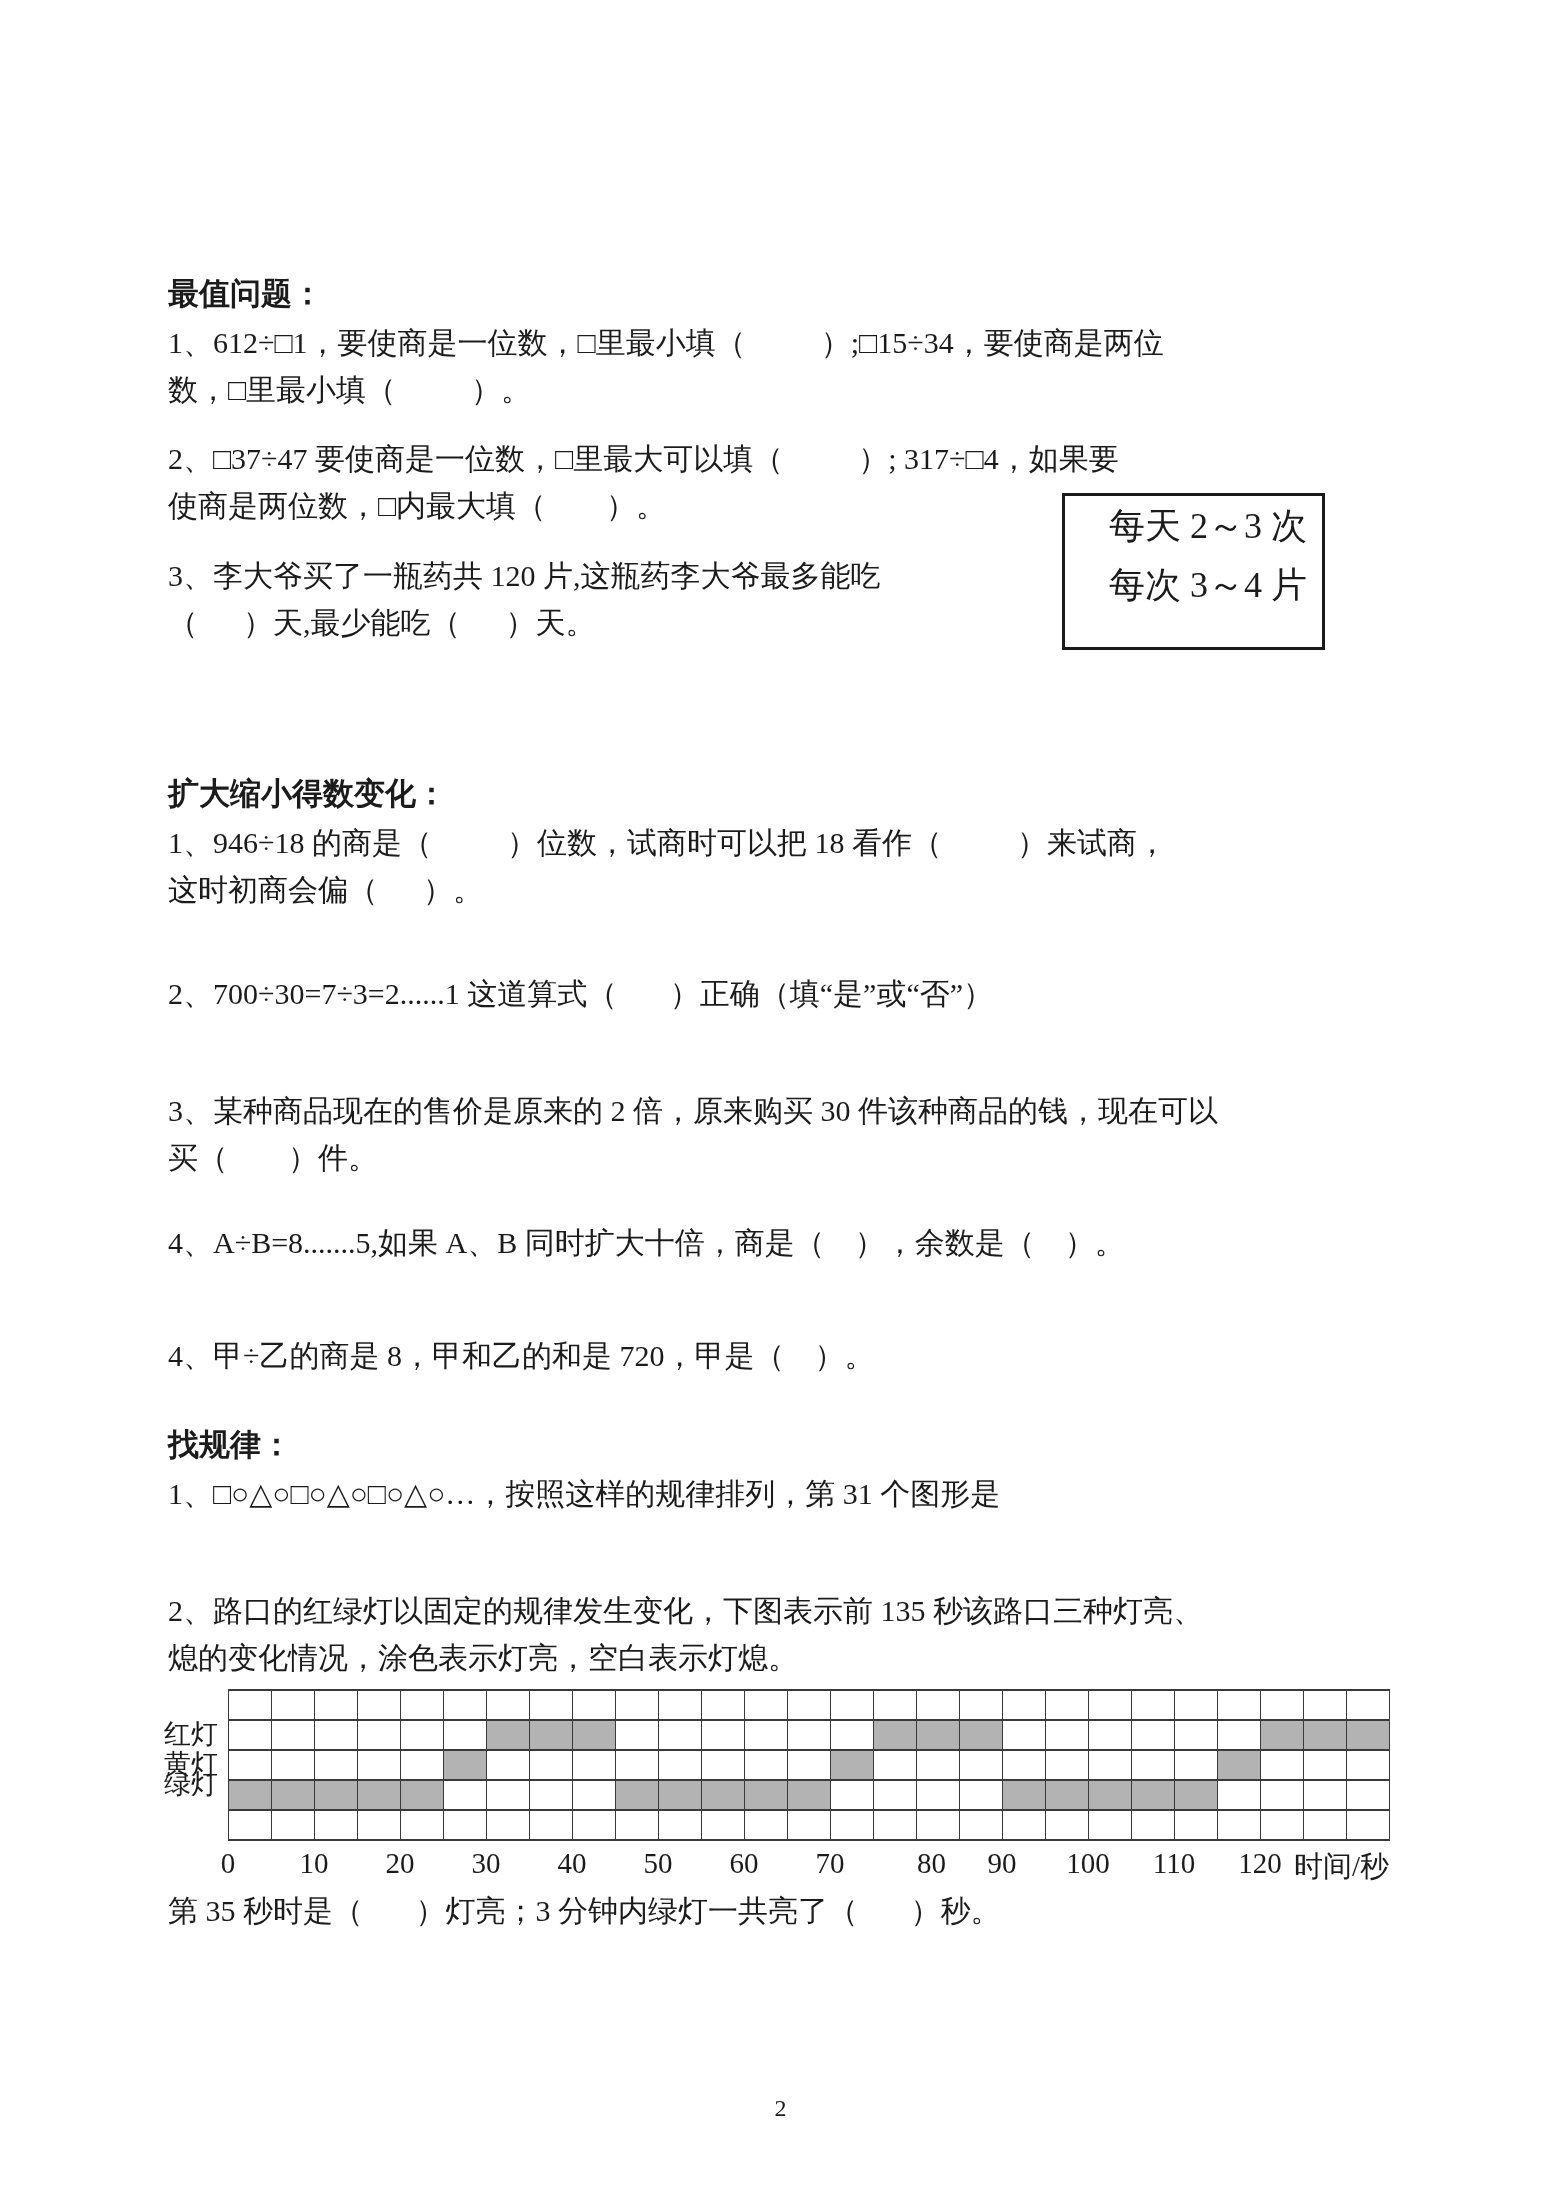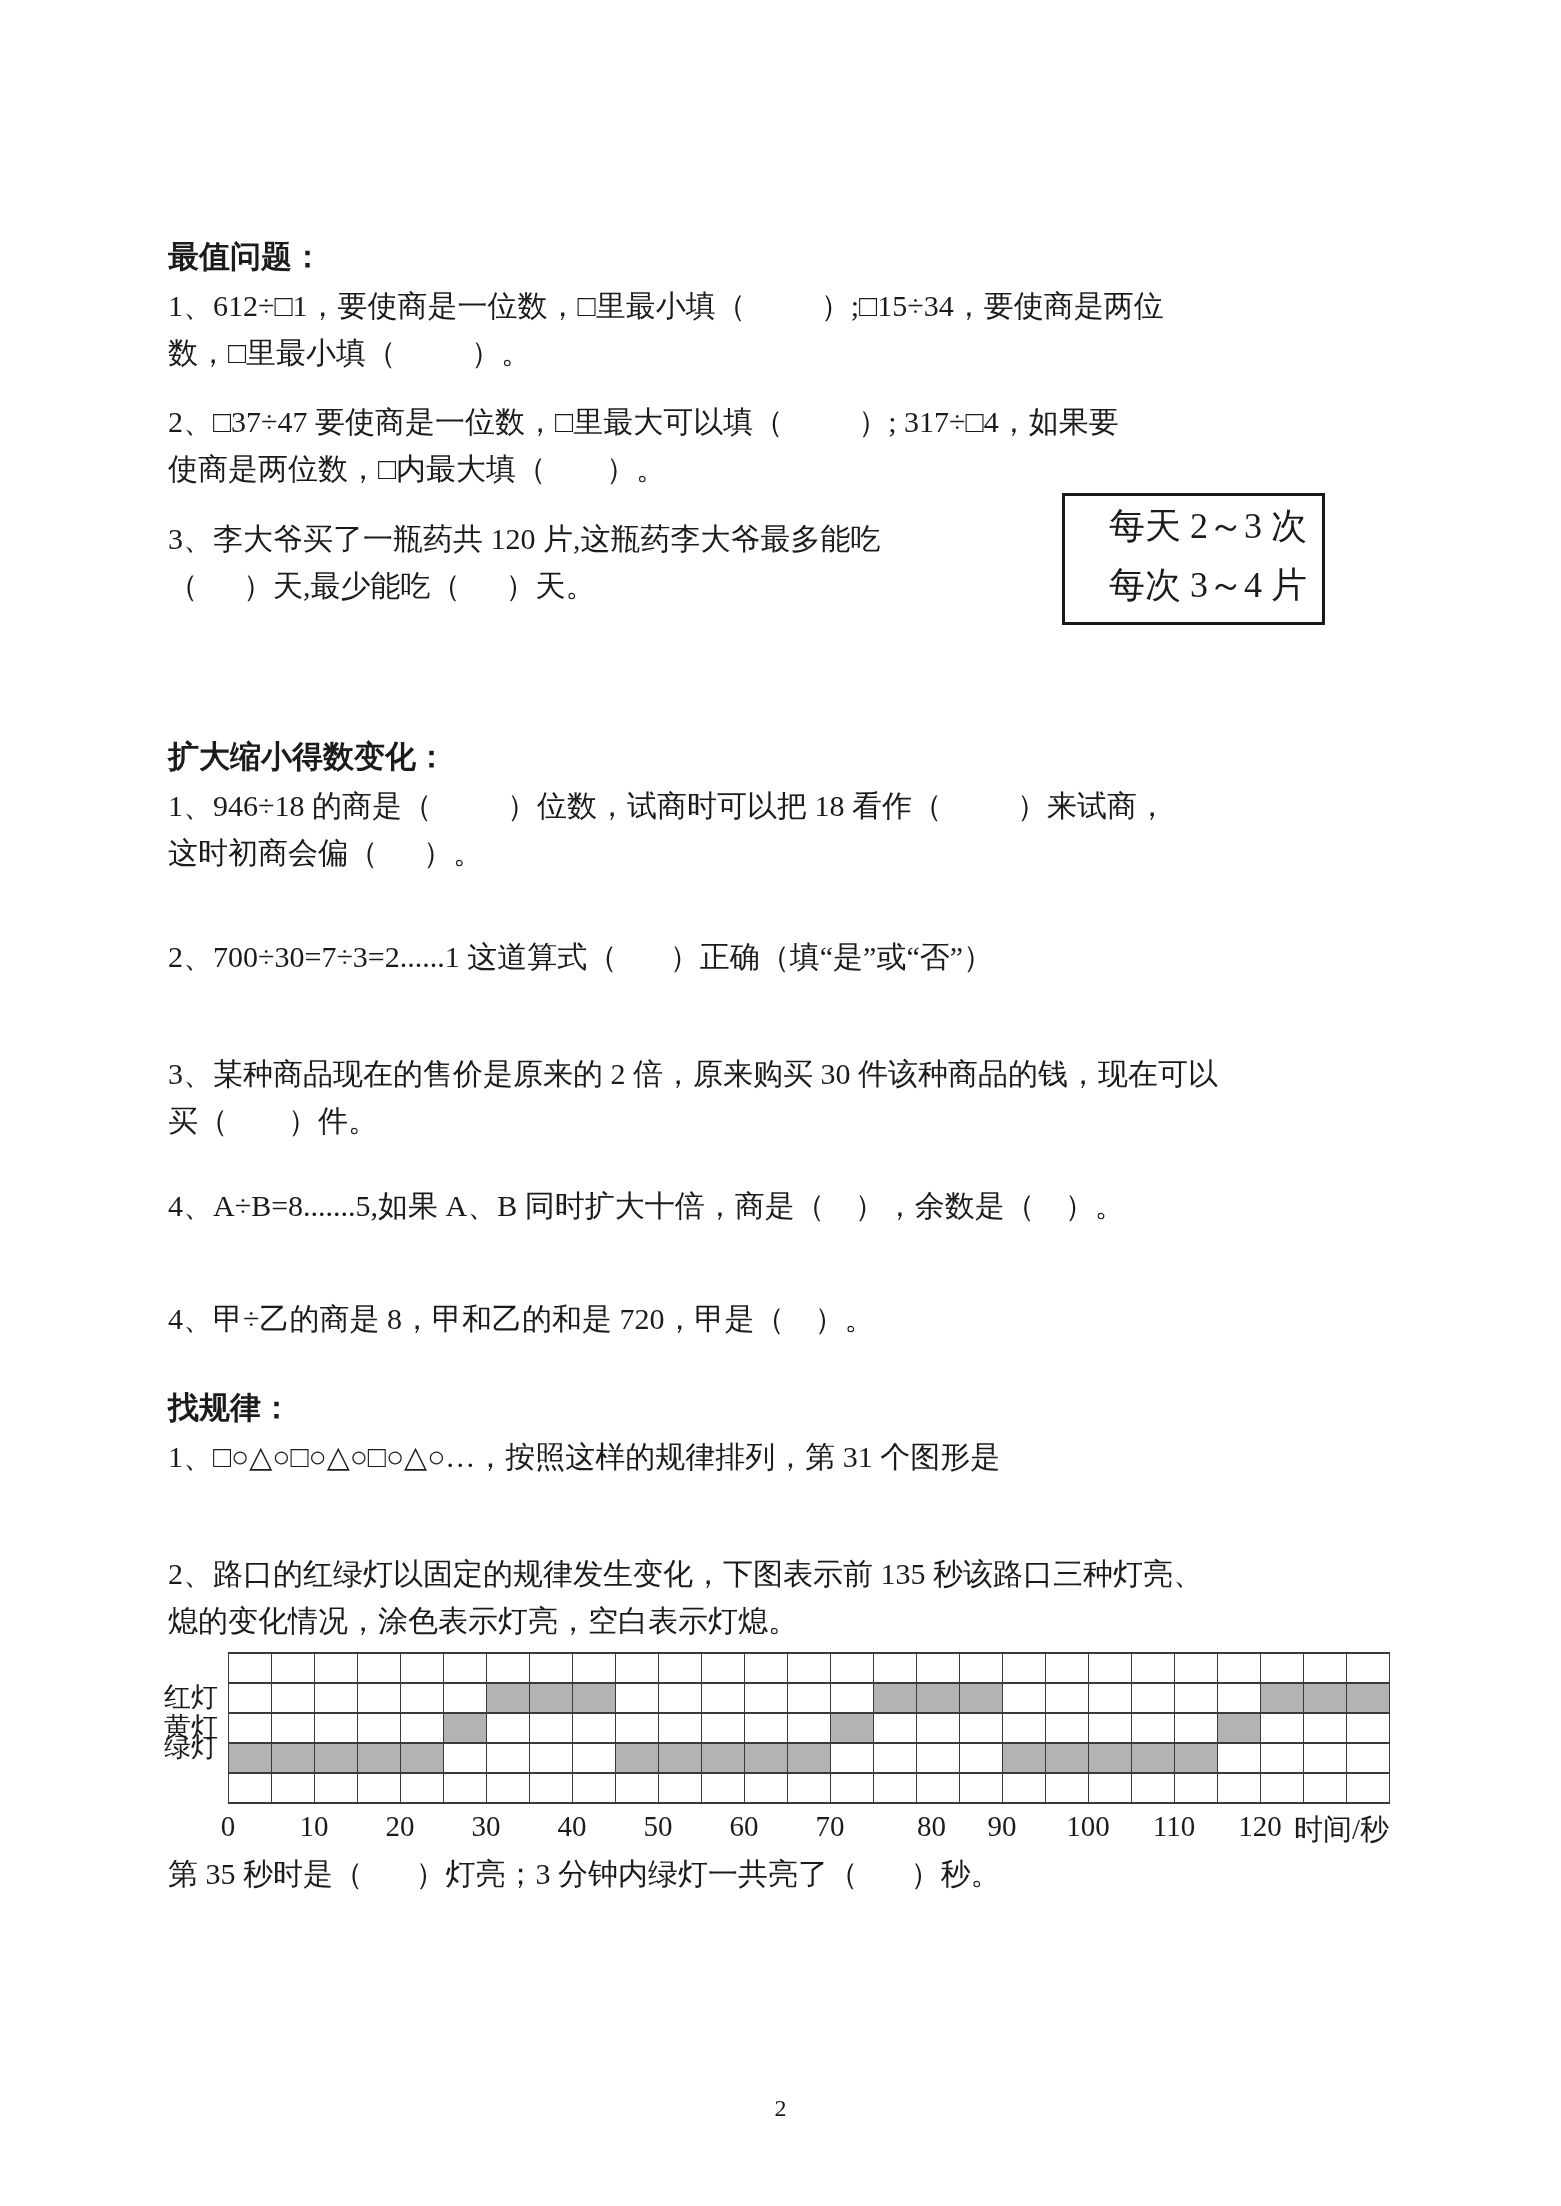--- a/index.html
+++ b/index.html
@@ -2,23 +2,23 @@
 <html><head>
 <meta charset="utf-8">
 <style>
   html,body{margin:0;padding:0;}
   body{
     width:1561px;height:2206px;background:#ffffff;position:relative;overflow:hidden;
     font-family:"Liberation Serif","DejaVu Serif",serif;color:#1b1b1b;
   }
   .content{padding:233px 170px 0 168px;}
   .line{font-size:30px;line-height:47px;white-space:pre-wrap;}
-  .heading{font-size:31px;line-height:47px;font-weight:bold;white-space:pre-wrap;}
+  .heading{font-size:31px;line-height:47px;font-weight:bold;white-space:pre-wrap;margin-top:37px;}
   .note-box{
-    position:absolute;left:1062px;top:493px;width:263px;height:132px;
+    position:absolute;left:1062px;top:493px;width:263px;height:157px;
     border:3px solid #1a1a1a;box-sizing:border-box;text-align:center;padding-left:29px;
   }
   .note-line{font-size:36px;line-height:57px;white-space:pre;margin-top:2px;}
   .chart-wrap{position:relative;margin-left:60px;margin-top:8px;}
   .grid{
     display:grid;grid-template-columns:repeat(27,43px);grid-auto-rows:30px;
     width:max-content;border-top:2px solid #3a3a3a;border-left:1px solid #3a3a3a;
   }
   .cell{
     width:43px;height:30px;box-sizing:border-box;

